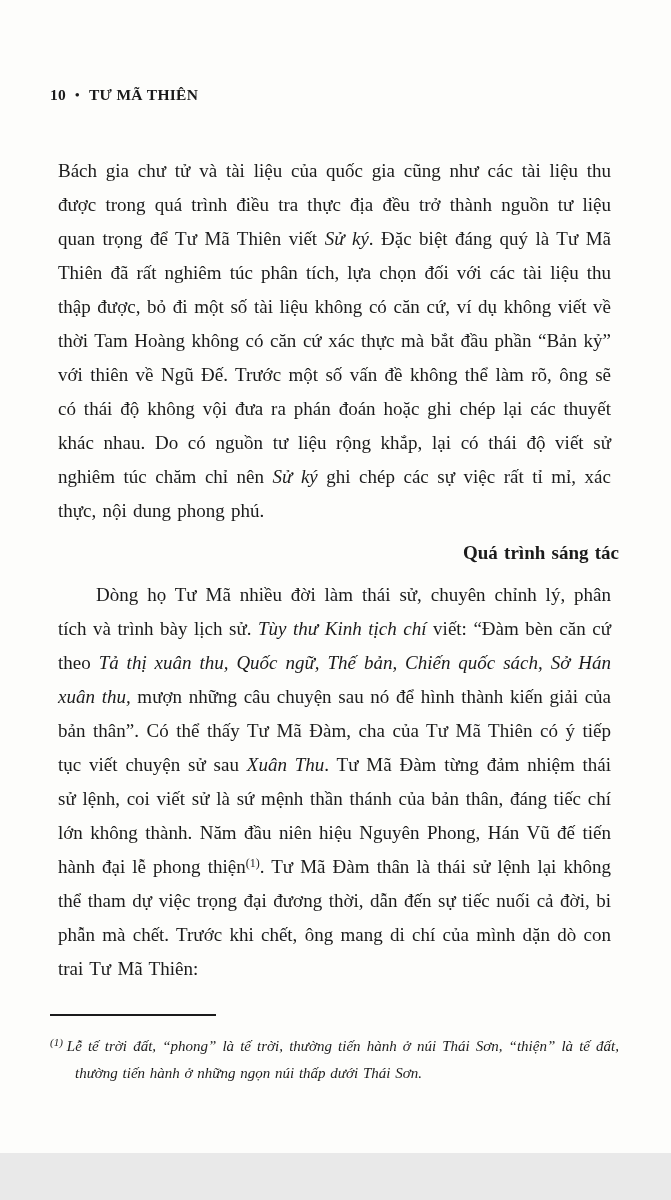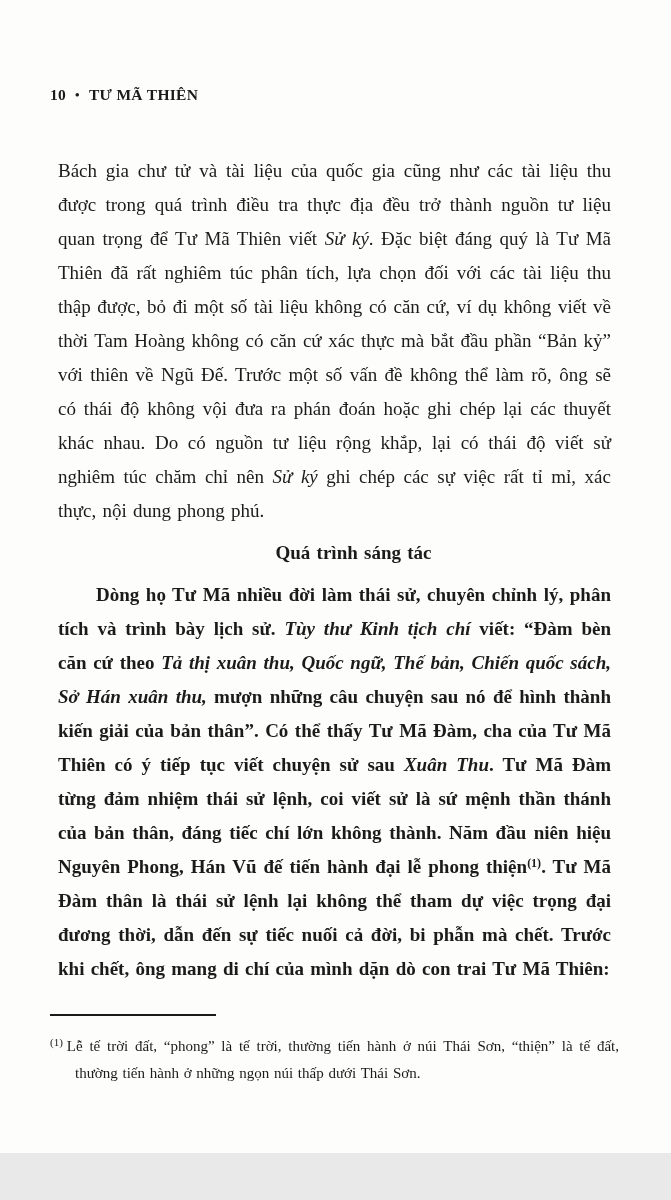--- a/index.html
+++ b/index.html
@@ -35,37 +35,37 @@
   }
   .content p {
     margin: 8px;
     font-size: 19px;
     line-height: 34px;
     text-align: justify;
     word-spacing: 1.5px;
   }
   .content p.indent {
     text-indent: 38px;
-    font-weight: bold;
   }
   .content p.heading {
     font-weight: bold;
-    text-align: center;
+    text-align: right;
     margin: 3px 0 3px 0;
   }
   .content .i { font-style: italic; }
   .content .b { font-weight: bold; }
   .sup {
     font-size: 12px;
     vertical-align: 6px;
     line-height: 0;
   }
   .footnote {
     margin-top: 28px;
     font-size: 15px;
+    font-style: italic;
   }
   .footnote-rule {
     width: 166px;
     height: 0;
     border-top: 2px solid #1b1b1b;
     margin-bottom: 13px;
   }
   .footnote-body {
     line-height: 27px;
     text-align: justify;

